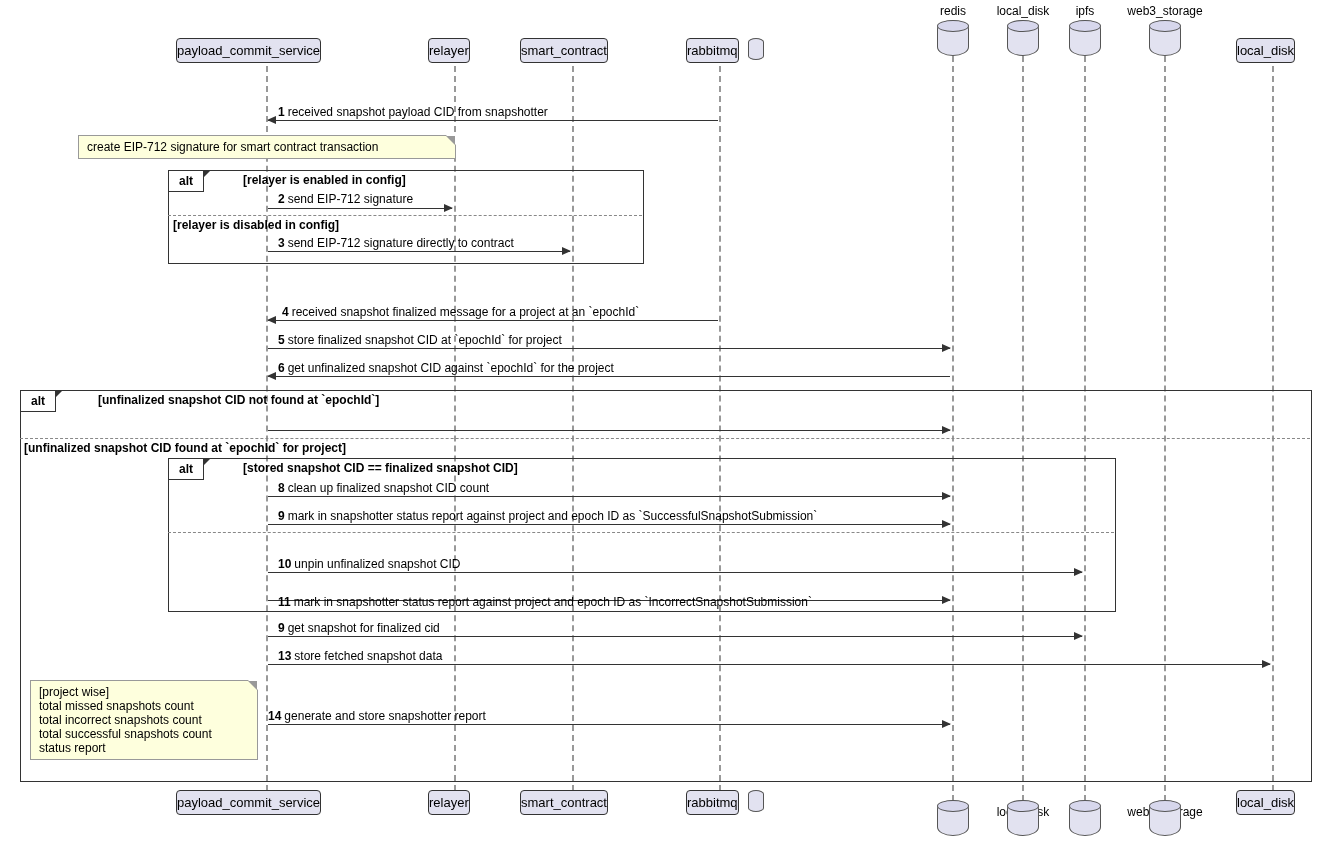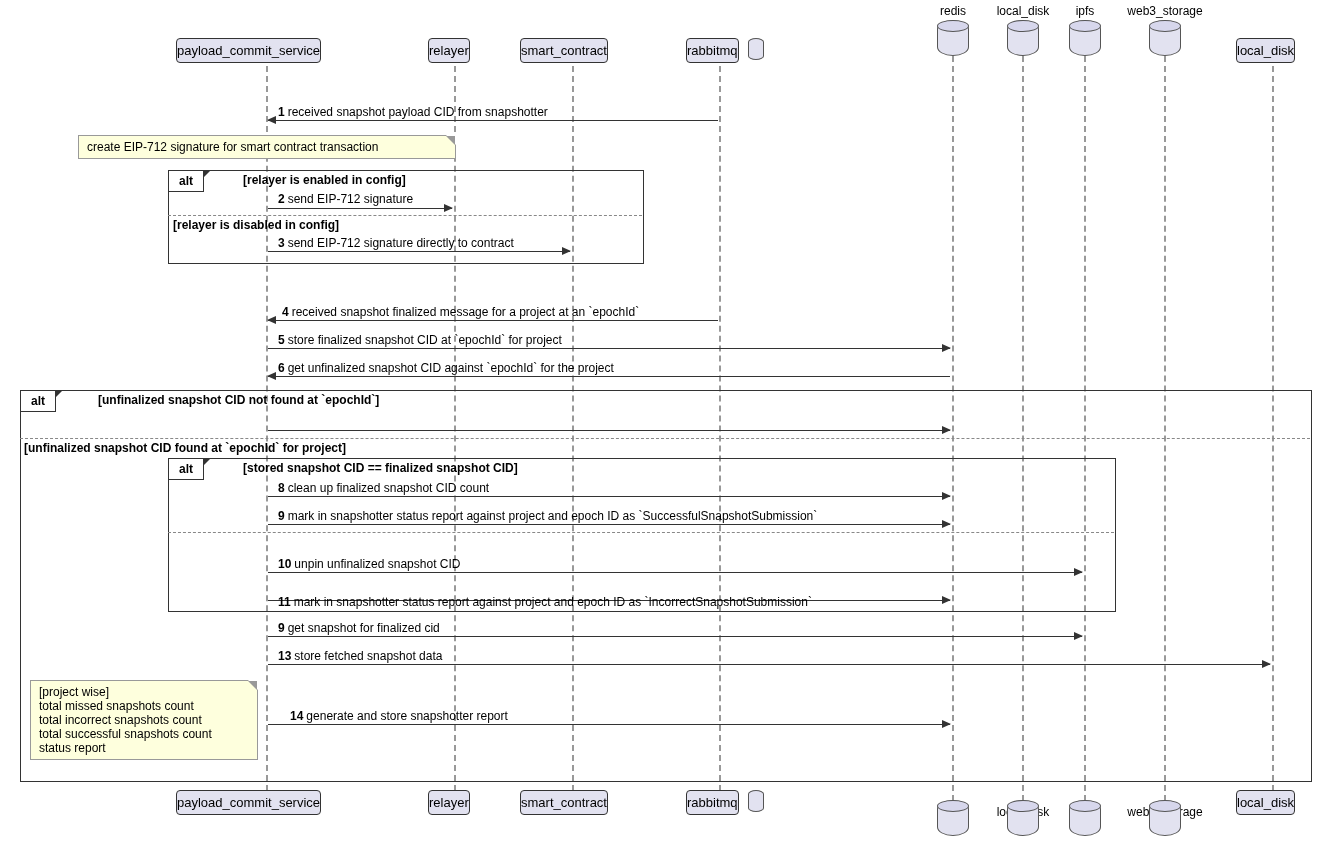--- a/index.html
+++ b/index.html
@@ -114,21 +114,21 @@
   <div class="msg" style="top:621px;left:278px"><span class="num">9</span><span>get snapshot for finalized cid</span></div>
   <div class="arr r" style="top:664px;left:268px;width:1002px"></div>
   <div class="msg" style="top:649px;left:278px"><span class="num">13</span><span>store fetched snapshot data</span></div>
 
   <div class="note" style="top:680px;left:30px;width:210px;white-space:pre-line">[project wise]
 total missed snapshots count
 total incorrect snapshots count
 total successful snapshots count
 status report</div>
   <div class="arr r" style="top:724px;left:268px;width:682px"></div>
-  <div class="msg" style="top:709px;left:290px"><span class="num">14</span><span>generate and store snapshotter report</span></div>
+  <div class="msg" style="top:709px;left:268px"><span class="num">14</span><span>generate and store snapshotter report</span></div>
 
   <div class="part" style="top:790px;left:176px">payload_commit_service</div>
   <div class="part" style="top:790px;left:428px">relayer</div>
   <div class="part" style="top:790px;left:520px">smart_contract</div>
   <div class="part" style="top:790px;left:686px">rabbitmq</div>
   <div style="position:absolute;top:790px;left:748px;width:14px;height:20px;border:1px solid #555;border-radius:50%/4px;background:#e2e2f0"></div>
 
   <div class="db" style="top:800px;left:937px">
       <div class="lbl" style="position:absolute;top:-15px;left:50%;transform:translateX(-50%)">redis</div>
       <div class="cyl"></div>

